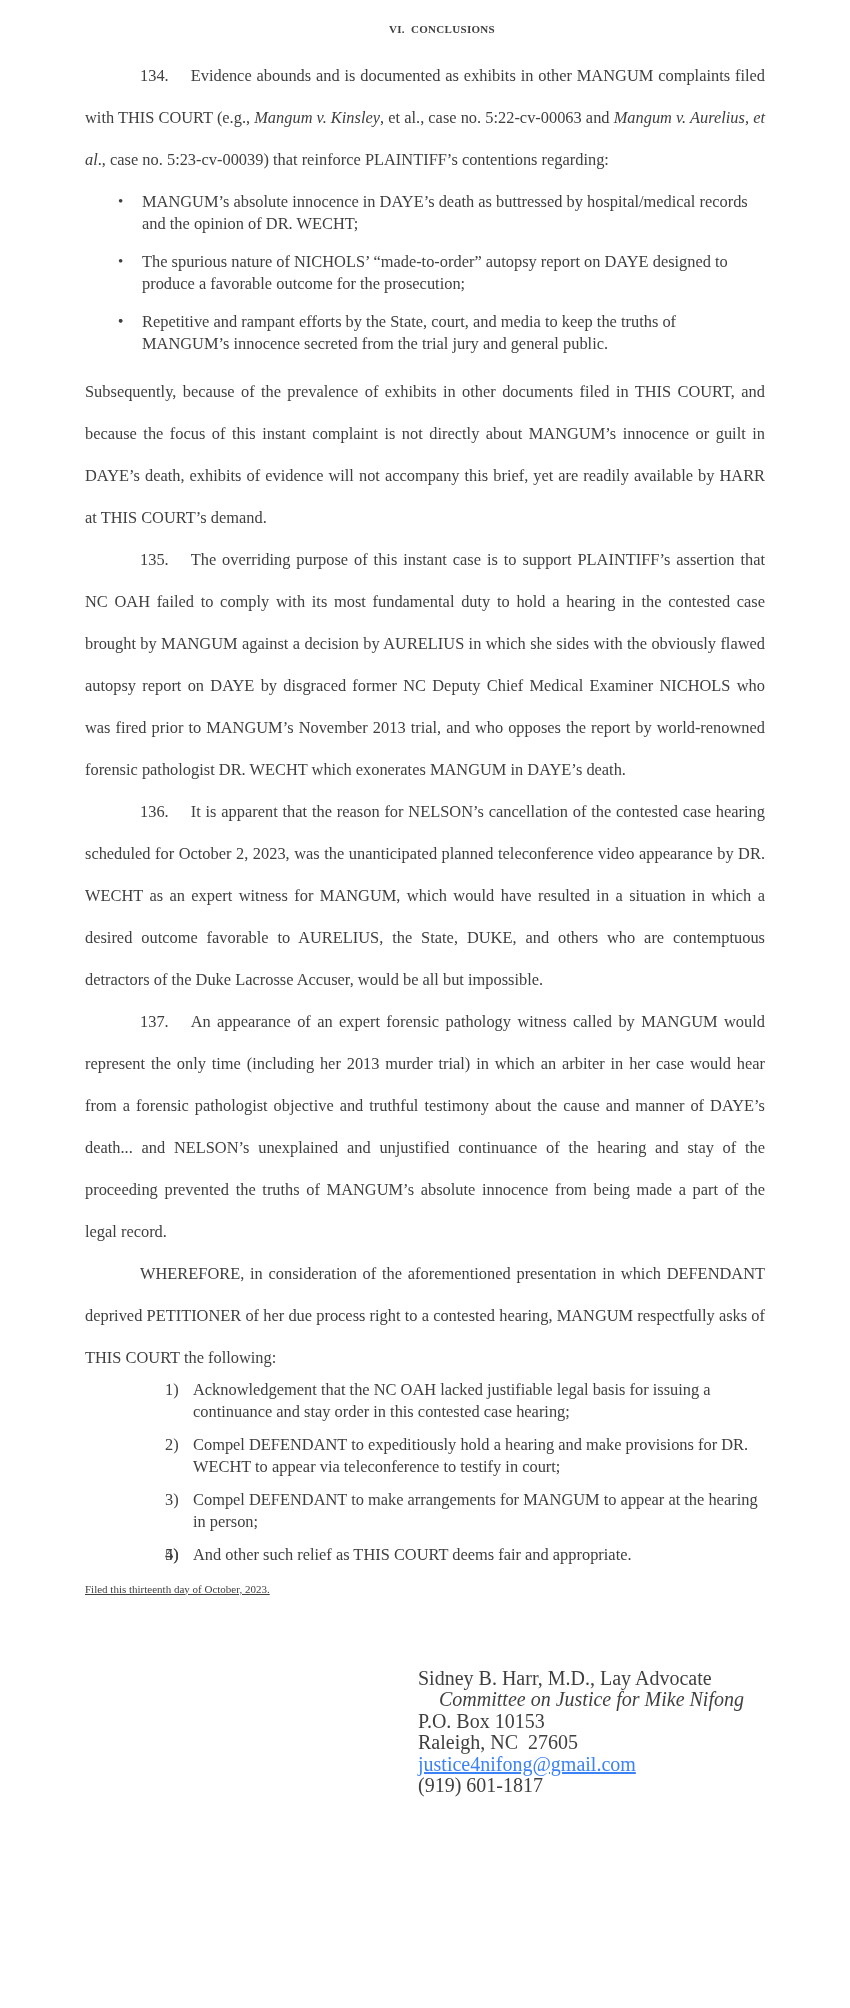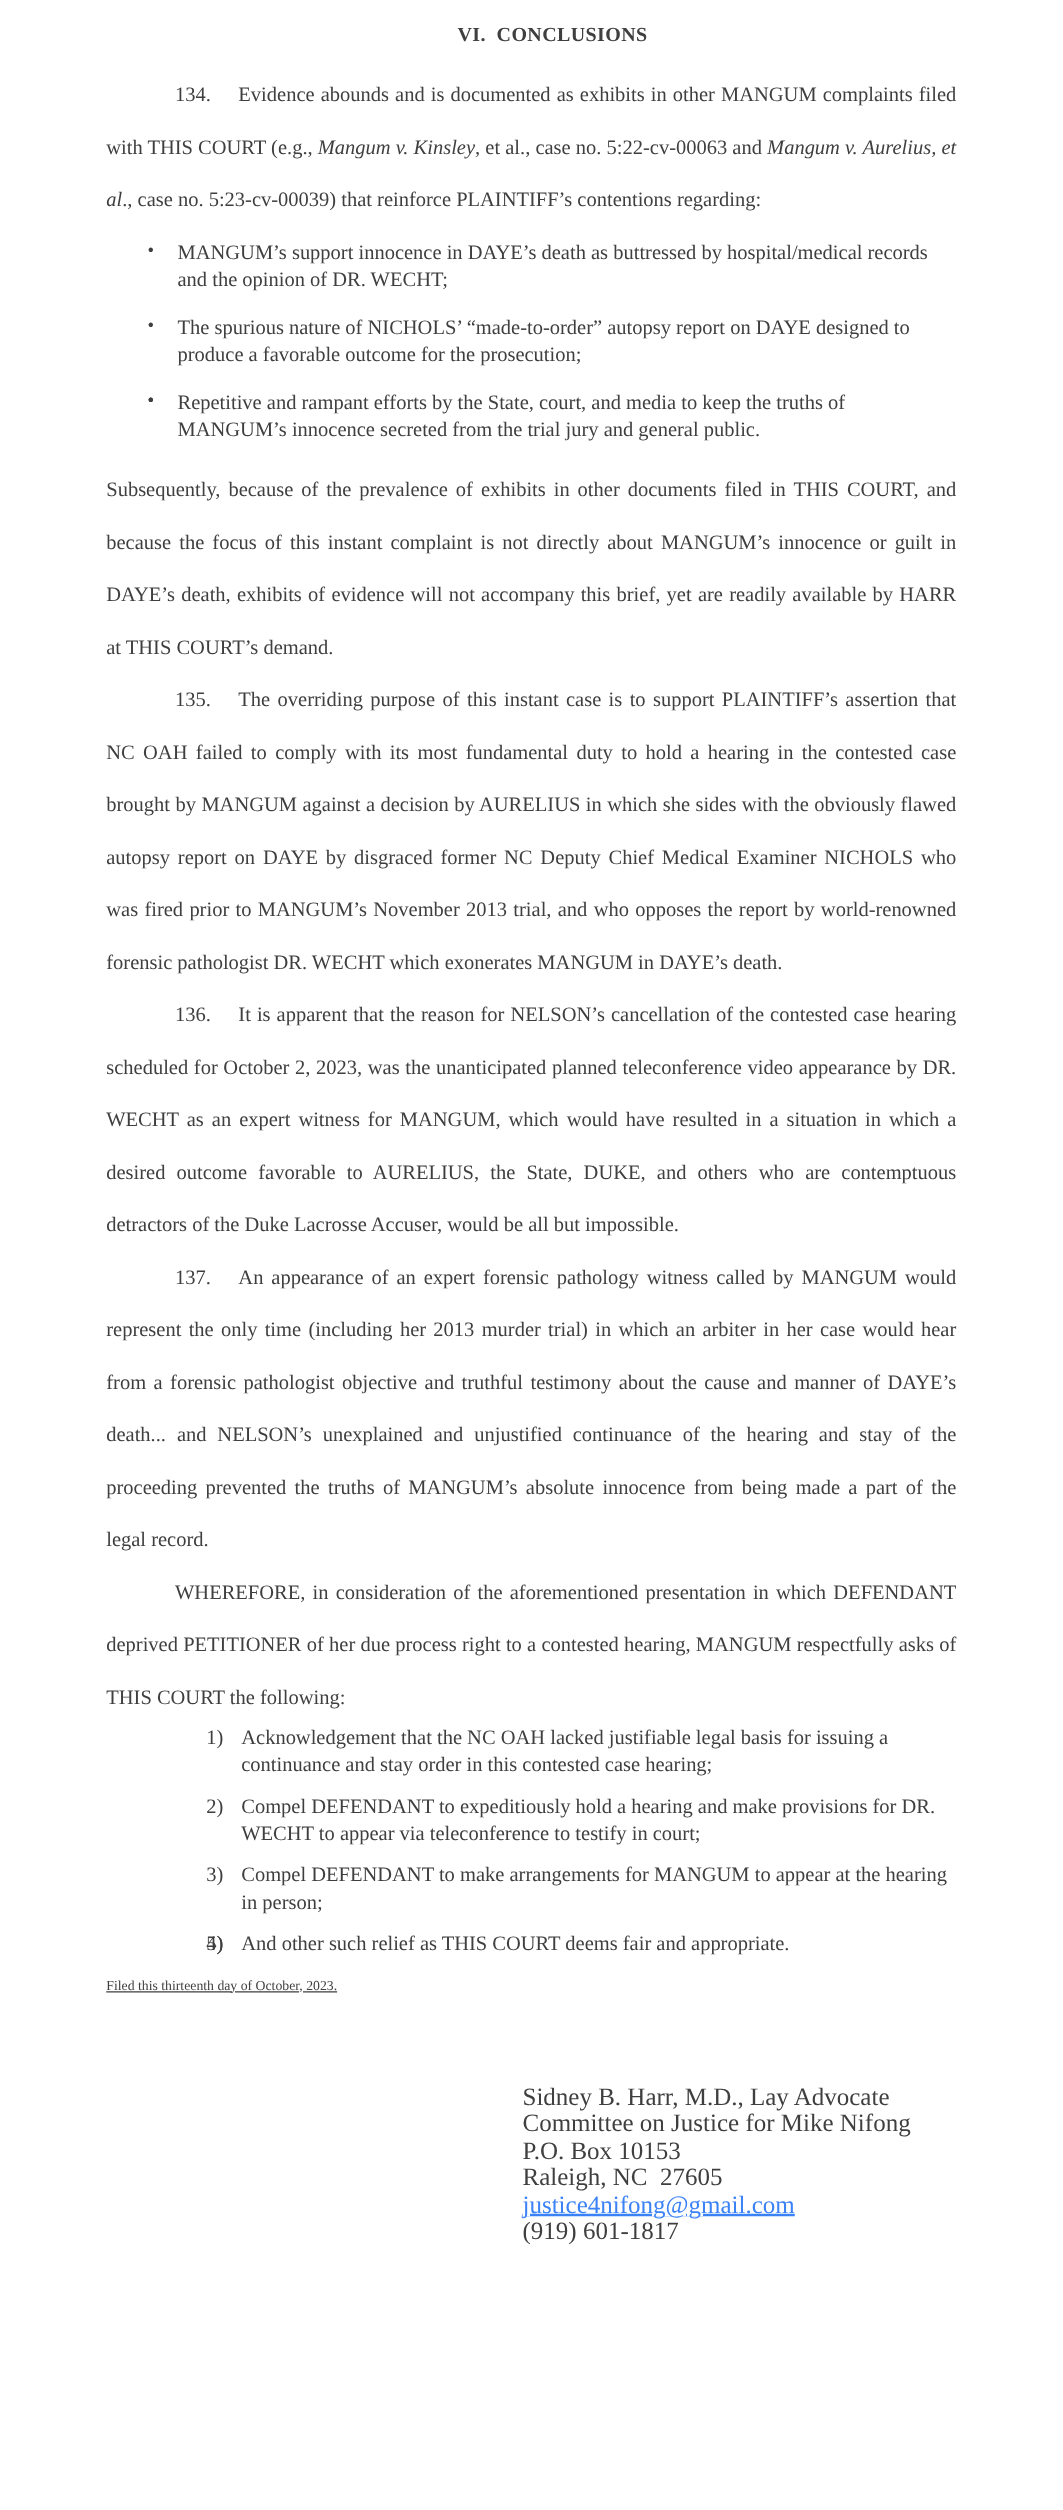--- a/index.html
+++ b/index.html
@@ -3,21 +3,21 @@
 <meta charset="utf-8">
 <style>
   html,body{margin:0;padding:0;background:#ffffff;}
   .page{
     width:850px;height:2008px;overflow:hidden;background:#ffffff;
     box-sizing:border-box;padding:18px 85px 0 85px;
     font-family:"Liberation Serif","DejaVu Serif",serif;
     color:#3f3f3f;
   }
   .title{
-    font-size:16px;font-weight:bold;text-align:center;
+    font-size:11px;font-weight:bold;text-align:center;
     margin:0;padding-left:34px;letter-spacing:.3px;line-height:22px;
   }
   #body-content > .para:first-child{margin-top:15px;}
   .para{
     font-size:16.4px;line-height:42px;text-align:justify;margin:0;
   }
   .para.indent{text-indent:55px;}
   .pnum{padding-right:22px;}
   .bullets{
     list-style:none;margin:10px 0 0 33px;padding:0;
@@ -33,34 +33,34 @@
   }
   .numbered li{
     position:relative;padding-left:28px;max-width:575px;
     font-size:16.4px;line-height:21.5px;margin-bottom:12px;text-align:left;
   }
   .numbered .marker{position:absolute;left:0;top:0;}
   .filed{font-size:11px;line-height:22px;margin:12px 0 0 0;text-decoration:underline;}
   .signature{
     margin:68px 0 0 333px;font-size:20px;line-height:21.5px;
   }
-  .signature .org{}
+  .signature .org{font-style:italic;text-align:center;}
   .signature a{color:#3b82f6;text-decoration:underline;cursor:pointer;}
   em{font-style:italic;}
 </style>
 </head>
 <body>
 
 <div class="page">
   <h1 class="title">VI.&nbsp; CONCLUSIONS</h1>
 
   <div id="body-content">
       <p class="para indent"><span class="pnum">134.</span><span>Evidence abounds and is documented as exhibits in other MANGUM complaints filed with THIS COURT (e.g., </span><em>Mangum v. Kinsley</em><span>, et al., case no. 5:22-cv-00063 and </span><em>Mangum v. Aurelius, et al</em><span>., case no. 5:23-cv-00039) that reinforce PLAINTIFF’s contentions regarding:</span></p>
       <ul class="bullets">
-        <li><span class="dot">•</span><span>MANGUM’s support innocence in DAYE’s death as buttressed by hospital/medical records and the opinion of DR. WECHT;</span></li>
+        <li><span class="dot">•</span><span>MANGUM’s absolute innocence in DAYE’s death as buttressed by hospital/medical records and the opinion of DR. WECHT;</span></li>
         <li><span class="dot">•</span><span>The spurious nature of NICHOLS’ “made-to-order” autopsy report on DAYE designed to produce a favorable outcome for the prosecution;</span></li>
         <li><span class="dot">•</span></li>
         <li><span class="dot">•</span><span>Repetitive and rampant efforts by the State, court, and media to keep the truths of MANGUM’s innocence secreted from the trial jury and general public.</span></li>
       </ul>
       <p class="para"><span>Subsequently, because of the prevalence of exhibits in other documents filed in THIS COURT, and because the focus of this instant complaint is not directly about MANGUM’s innocence or guilt in DAYE’s death, exhibits of evidence will not accompany this brief, yet are readily available by HARR at THIS COURT’s demand.</span></p>
       <p class="para indent"><span class="pnum">135.</span><span>The overriding purpose of this instant case is to support PLAINTIFF’s assertion that NC OAH failed to comply with its most fundamental duty to hold a hearing in the contested case brought by MANGUM against a decision by AURELIUS in which she sides with the obviously flawed autopsy report on DAYE by disgraced former NC Deputy Chief Medical Examiner NICHOLS who was fired prior to MANGUM’s November 2013 trial, and who opposes the report by world-renowned forensic pathologist DR. WECHT which exonerates MANGUM in DAYE’s death.</span></p>
       <p class="para indent"><span class="pnum">136.</span><span>It is apparent that the reason for NELSON’s cancellation of the contested case hearing scheduled for October 2, 2023, was the unanticipated planned teleconference video appearance by DR. WECHT as an expert witness for MANGUM, which would have resulted in a situation in which a desired outcome favorable to AURELIUS, the State, DUKE, and others who are contemptuous detractors of the Duke Lacrosse Accuser, would be all but impossible.</span></p>
       <p class="para indent"><span class="pnum">137.</span><span>An appearance of an expert forensic pathology witness called by MANGUM would represent the only time (including her 2013 murder trial) in which an arbiter in her case would hear from a forensic pathologist objective and truthful testimony about the cause and manner of DAYE’s death... and NELSON’s unexplained and unjustified continuance of the hearing and stay of the proceeding prevented the truths of MANGUM’s absolute innocence from being made a part of the legal record.</span></p>
       <p class="para indent"><span>WHEREFORE, in consideration of the aforementioned presentation in which DEFENDANT deprived PETITIONER of her due process right to a contested hearing, MANGUM respectfully asks of THIS COURT the following:</span></p>
       <ol class="numbered">

